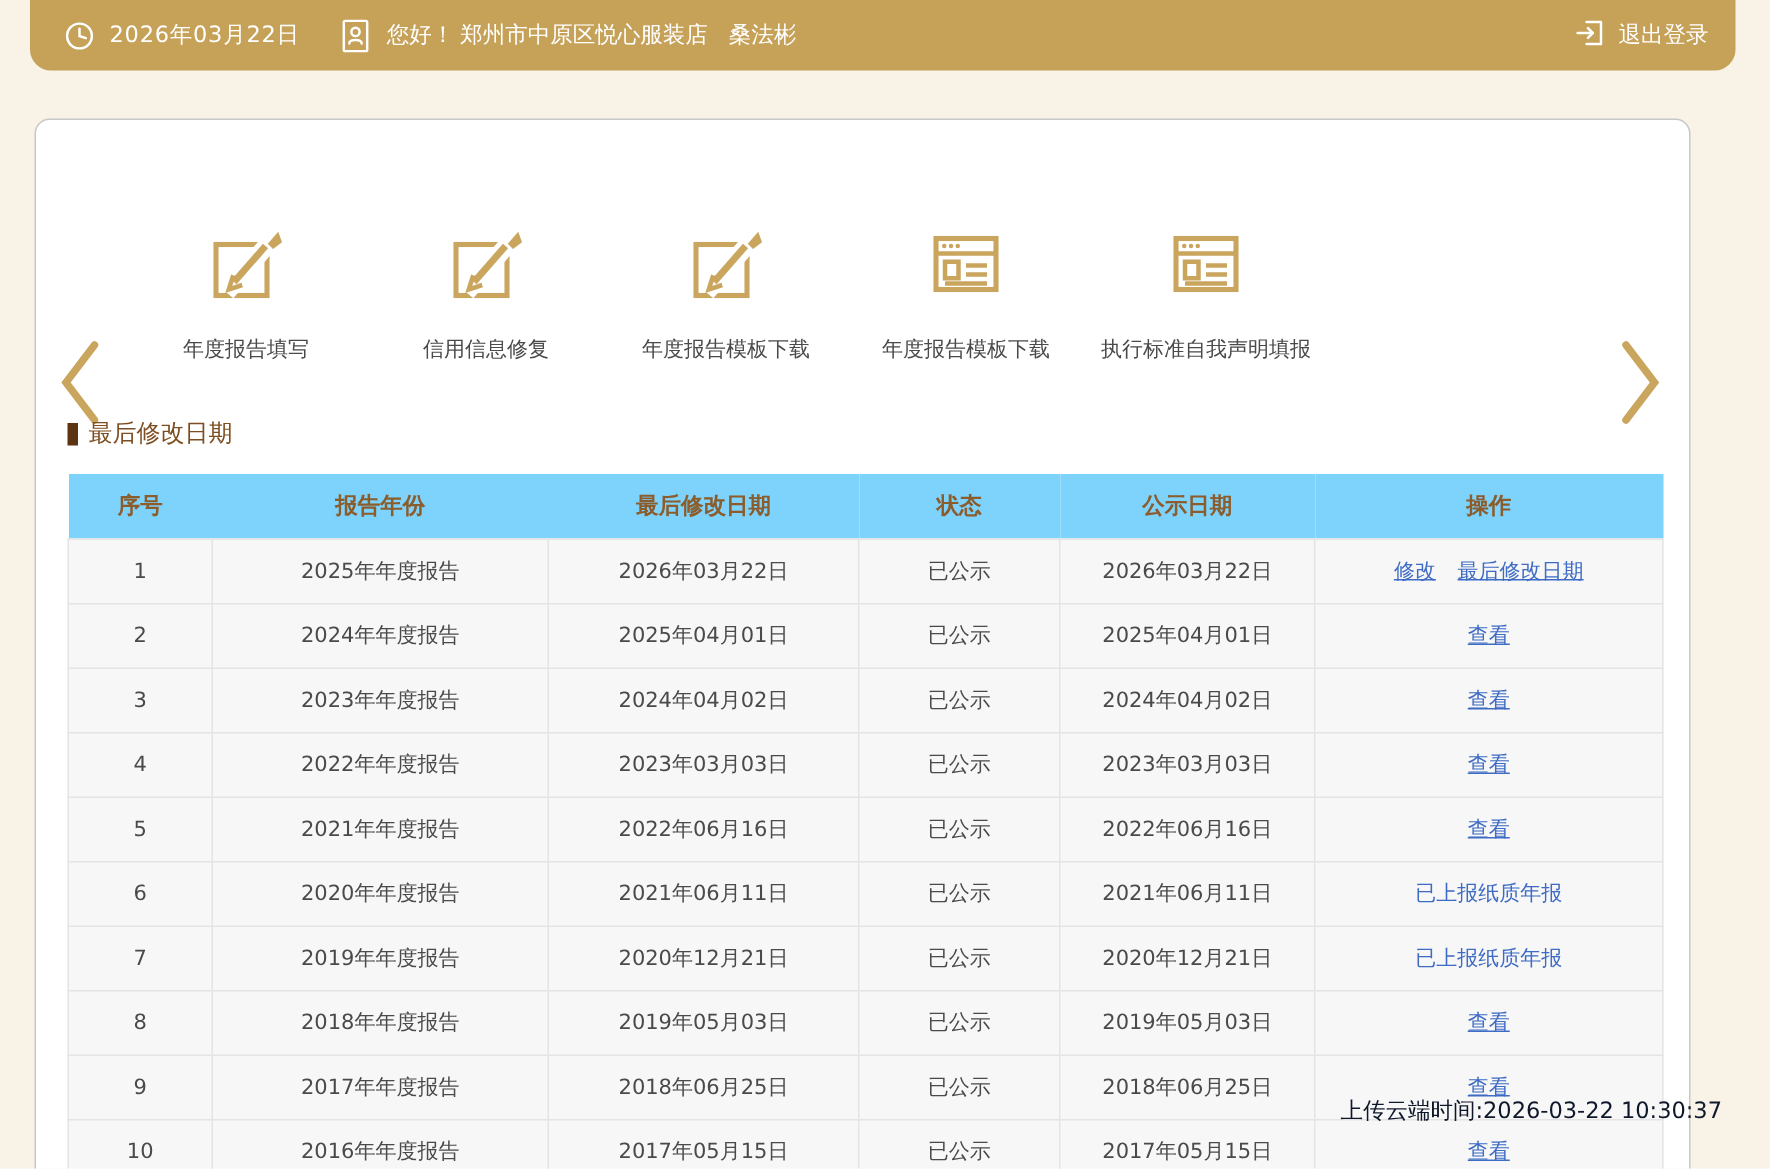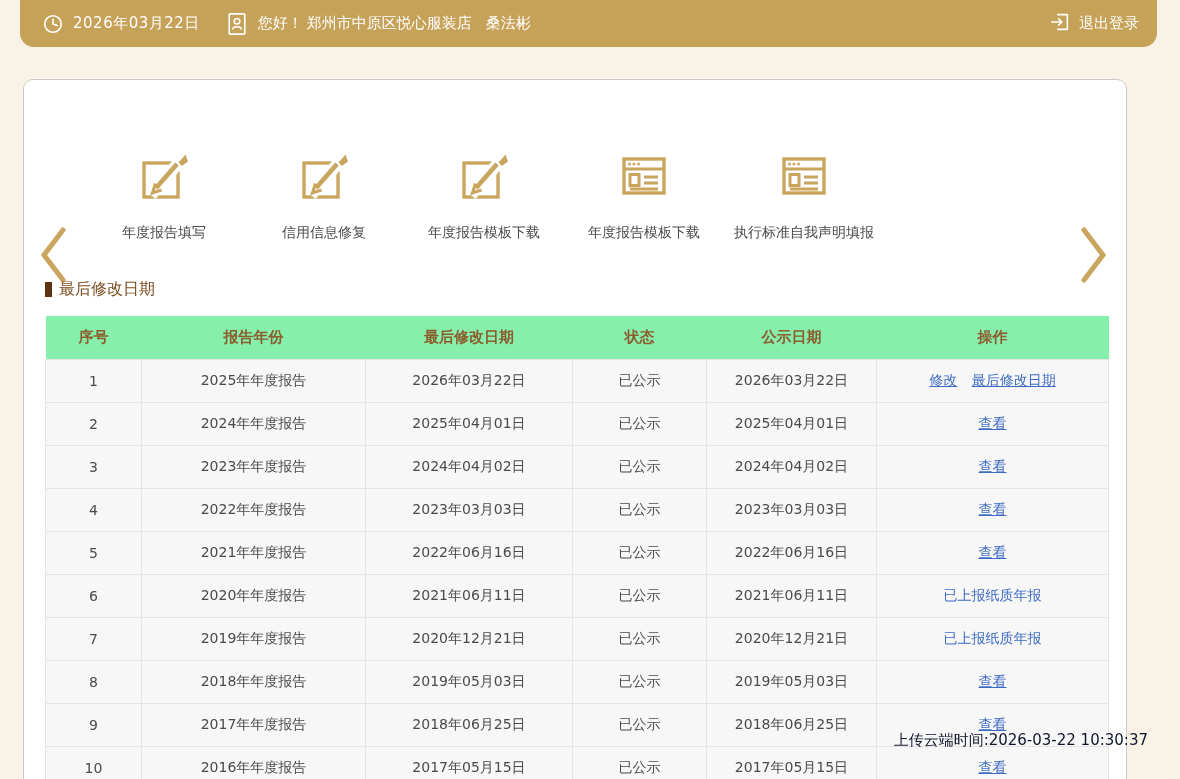--- a/index.html
+++ b/index.html
@@ -44,21 +44,21 @@
     position:absolute; left:21px; top:199px; font-size:16px; color:#7d4e22;
     display:flex; align-items:center;
   }
   .section-title .bullet { width:7px; height:15px; background:#5c3411; margin-right:7px; }
   
   table.report {
     position:absolute; left:21px; top:236px; width:1063px;
     border-collapse:collapse; table-layout:fixed; font-size:14px;
   }
   table.report th {
-    height:43px; background:#86efac; color:#8b5c2c; font-weight:bold;
+    height:43px; background:#7dd3fc; color:#8b5c2c; font-weight:bold;
     font-size:15px; text-align:center;
   }
   table.report td {
     height:43px; background:#f7f7f7; border:1px solid #e4e4e4;
     text-align:center; color:#4a4a4a;
   }
   td.seq, td.status { color:#5e5e5e; }
   a.op-link { color:#3e6bc4; text-decoration:underline; cursor:pointer; margin:0 5px; }
   a.op-link.plain { text-decoration:none; }
   

